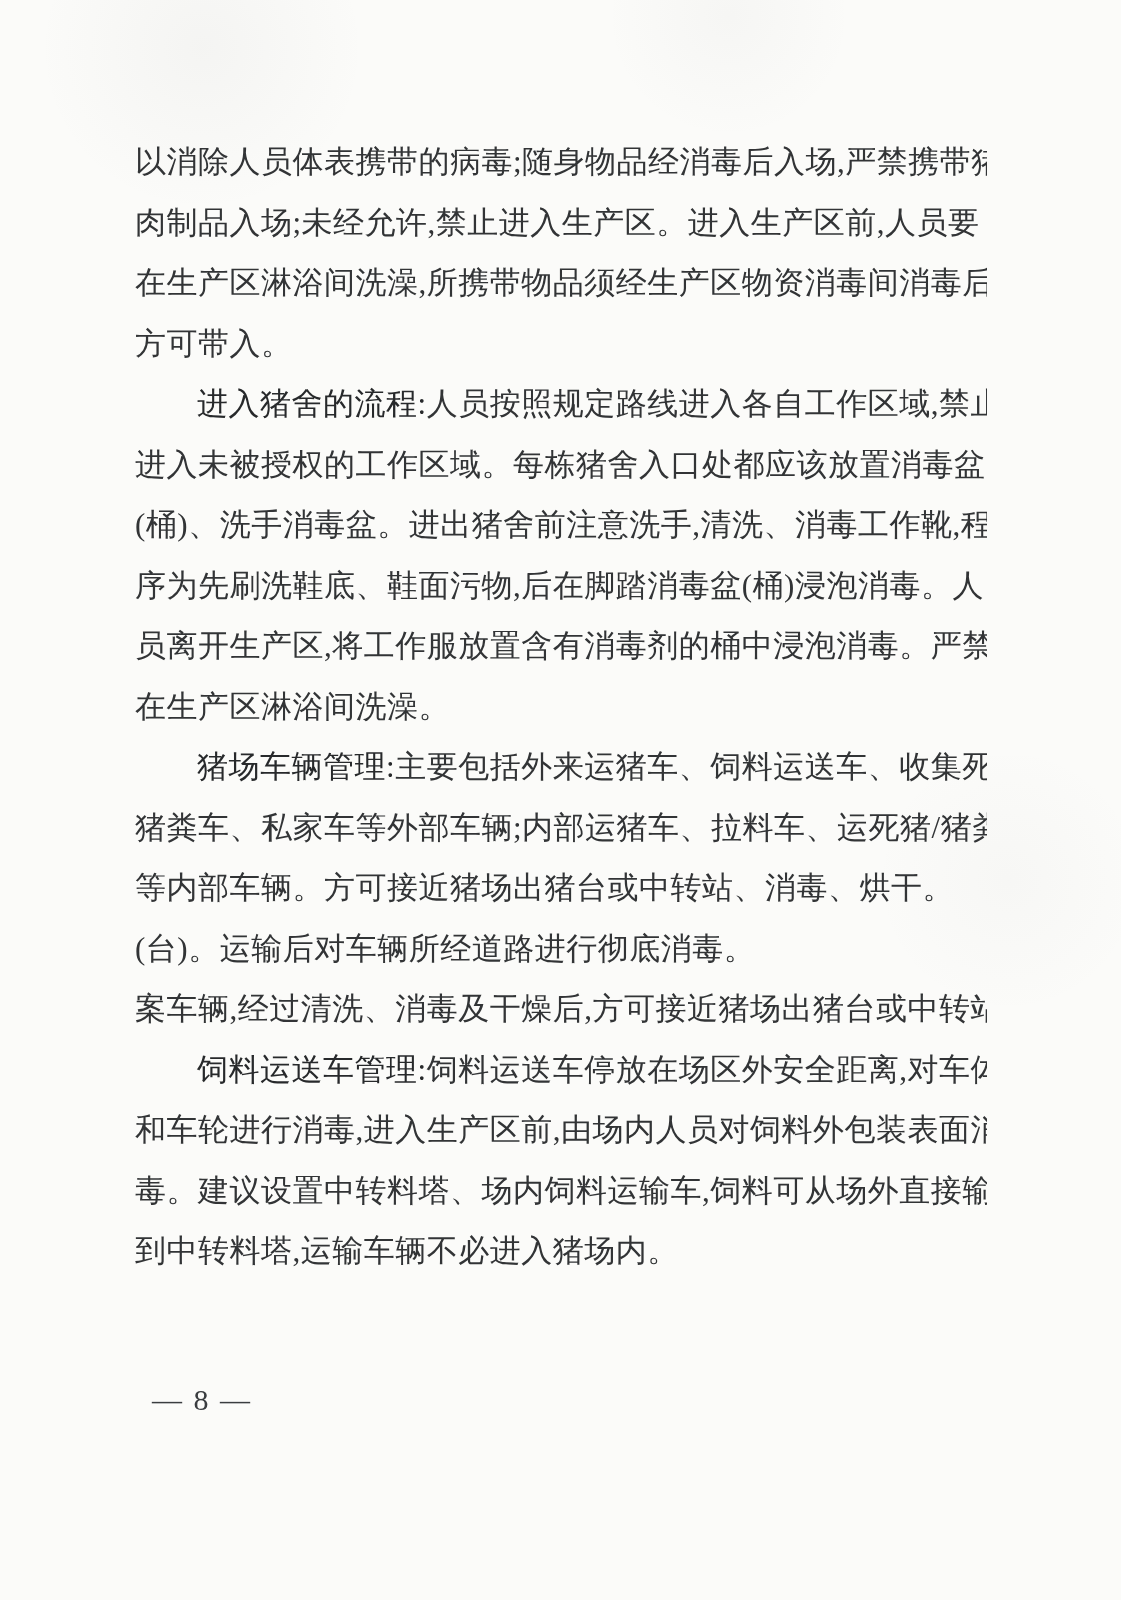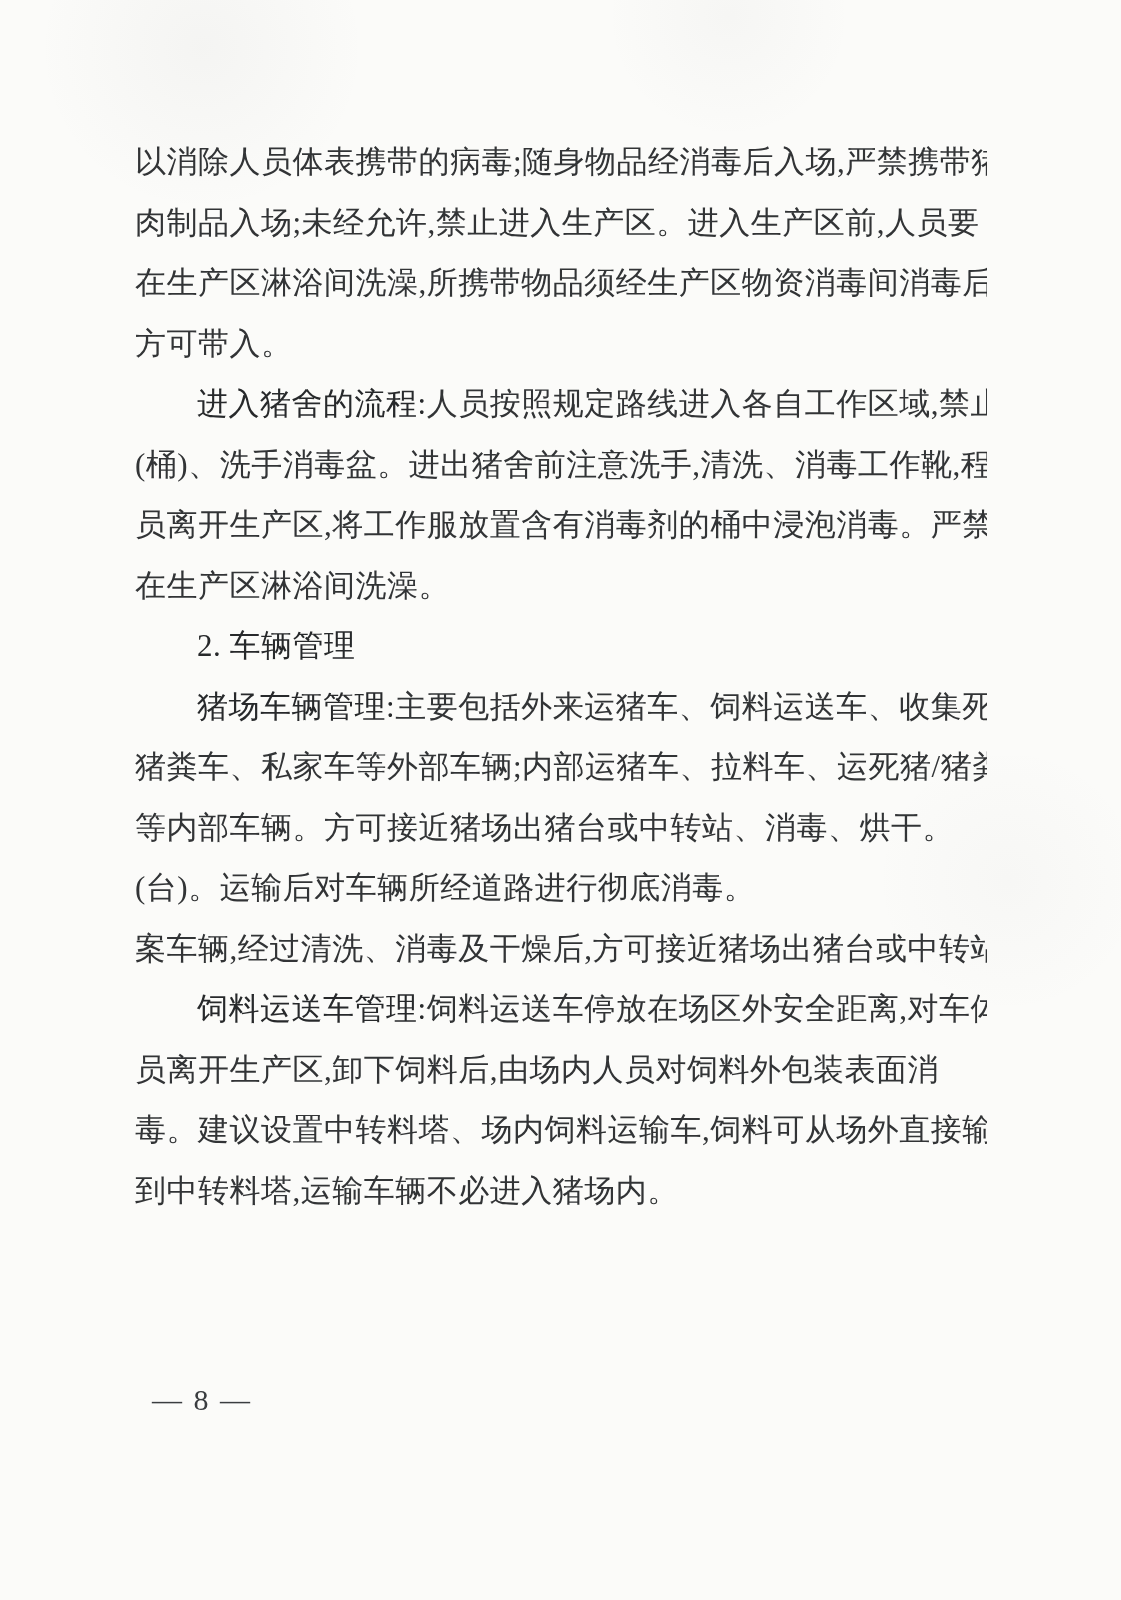--- a/index.html
+++ b/index.html
@@ -53,29 +53,30 @@
 </head>
 <body>
 
 <div class="page">
   <div class="content">
     <div class="line"><span class="lead"></span><span>以消除人员体表携带的病毒;随身物品经消毒后入场,严禁携带猪</span></div>
     <div class="line"><span class="lead"></span><span>肉制品入场;未经允许,禁止进入生产区。进入生产区前,人员要</span></div>
     <div class="line"><span class="lead"></span><span>在生产区淋浴间洗澡,所携带物品须经生产区物资消毒间消毒后,</span></div>
     <div class="line"><span class="lead"></span><span>方可带入。</span></div>
     <div class="line indent"><span class="lead">进入猪舍的流程:</span><span>人员按照规定路线进入各自工作区域,禁止</span></div>
+    <div class="line"><span class="lead"></span><span>进入未被授权的工作区域。每栋猪舍入口处都应该放置消毒盆</span></div>
     <div class="line"><span class="lead"></span><span>(桶)、洗手消毒盆。进出猪舍前注意洗手,清洗、消毒工作靴,程</span></div>
+    <div class="line"><span class="lead"></span><span>序为先刷洗鞋底、鞋面污物,后在脚踏消毒盆(桶)浸泡消毒。人</span></div>
     <div class="line"><span class="lead"></span><span>员离开生产区,将工作服放置含有消毒剂的桶中浸泡消毒。严禁</span></div>
     <div class="line"><span class="lead"></span><span>在生产区淋浴间洗澡。</span></div>
-    <div class="line indent"><span class="lead">2. 车辆管理</span><span></span></div>
     <div class="line indent"><span class="lead">猪场车辆管理:</span><span>主要包括外来运猪车、饲料运送车、收集死猪/</span></div>
     <div class="line"><span class="lead"></span><span>猪粪车、私家车等外部车辆;内部运猪车、拉料车、运死猪/猪粪车</span></div>
     <div class="line"><span class="lead"></span><span>等内部车辆。方可接近猪场出猪台或中转站、消毒、烘干。</span></div>
     <div class="line"><span class="lead"></span><span>(台)。运输后对车辆所经道路进行彻底消毒。</span></div>
     <div class="line"><span class="lead"></span><span>案车辆,经过清洗、消毒及干燥后,方可接近猪场出猪台或中转站</span></div>
     <div class="line indent"><span class="lead">饲料运送车管理:</span><span>饲料运送车停放在场区外安全距离,对车体</span></div>
-    <div class="line"><span class="lead"></span><span>员离开生产区,卸下饲料后,由场内人员对饲料外包装表面消</span></div>
+    <div class="line"><span class="lead"></span><span>和车轮进行消毒,进入生产区前,由场内人员对饲料外包装表面消</span></div>
     <div class="line"><span class="lead"></span><span>毒。建议设置中转料塔、场内饲料运输车,饲料可从场外直接输送</span></div>
     <div class="line"><span class="lead"></span><span>到中转料塔,运输车辆不必进入猪场内。</span></div>
   </div>
 
   <div class="footer">— 8 —</div>
 </div>
 
 </body></html>

